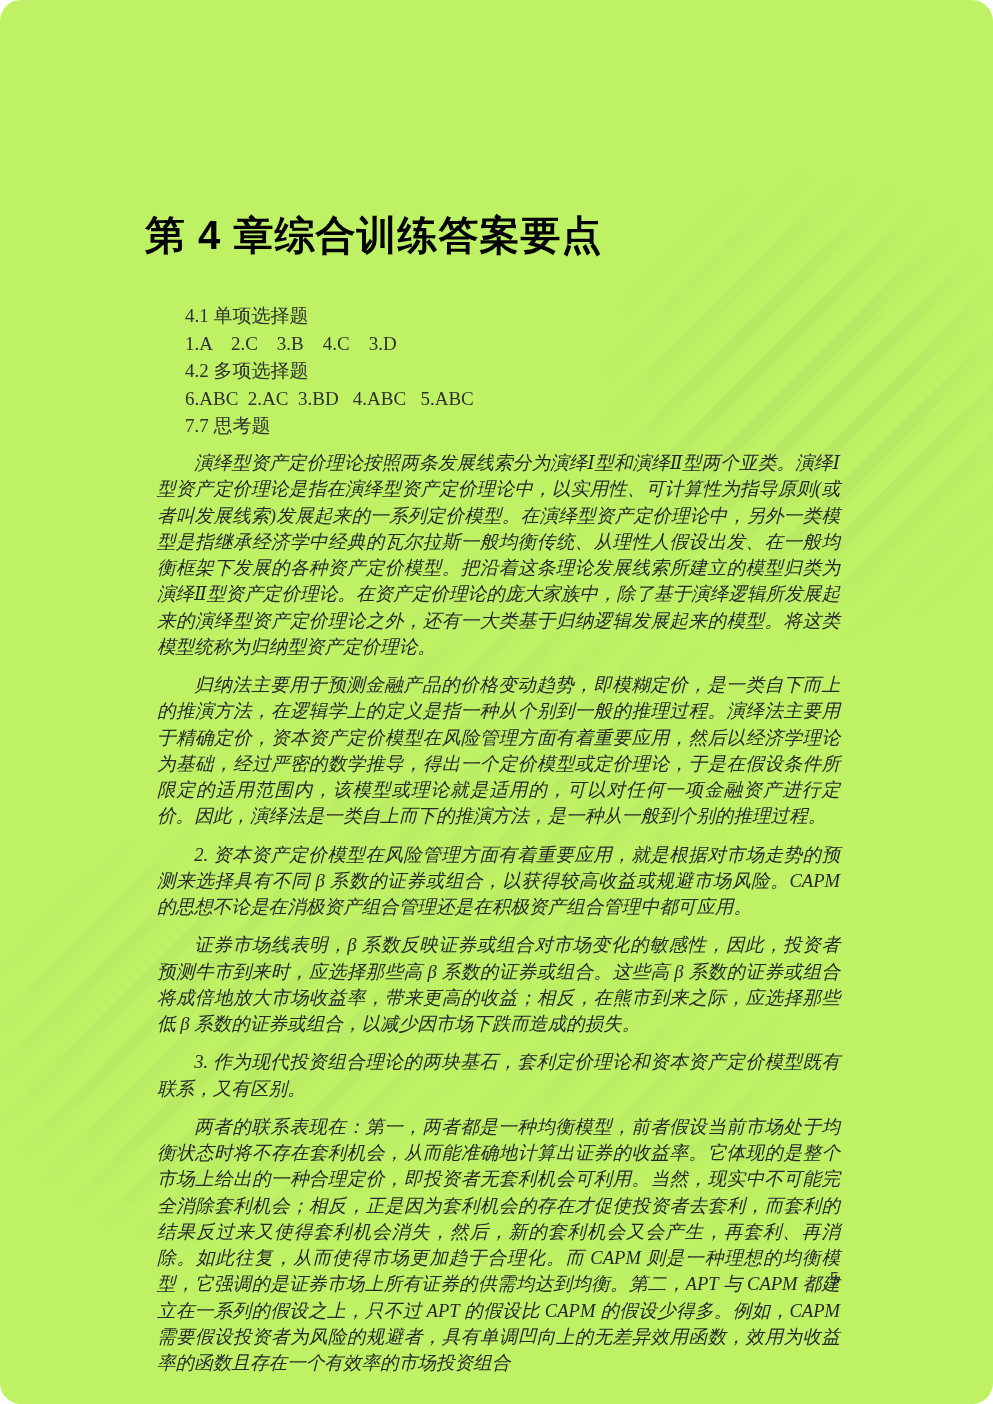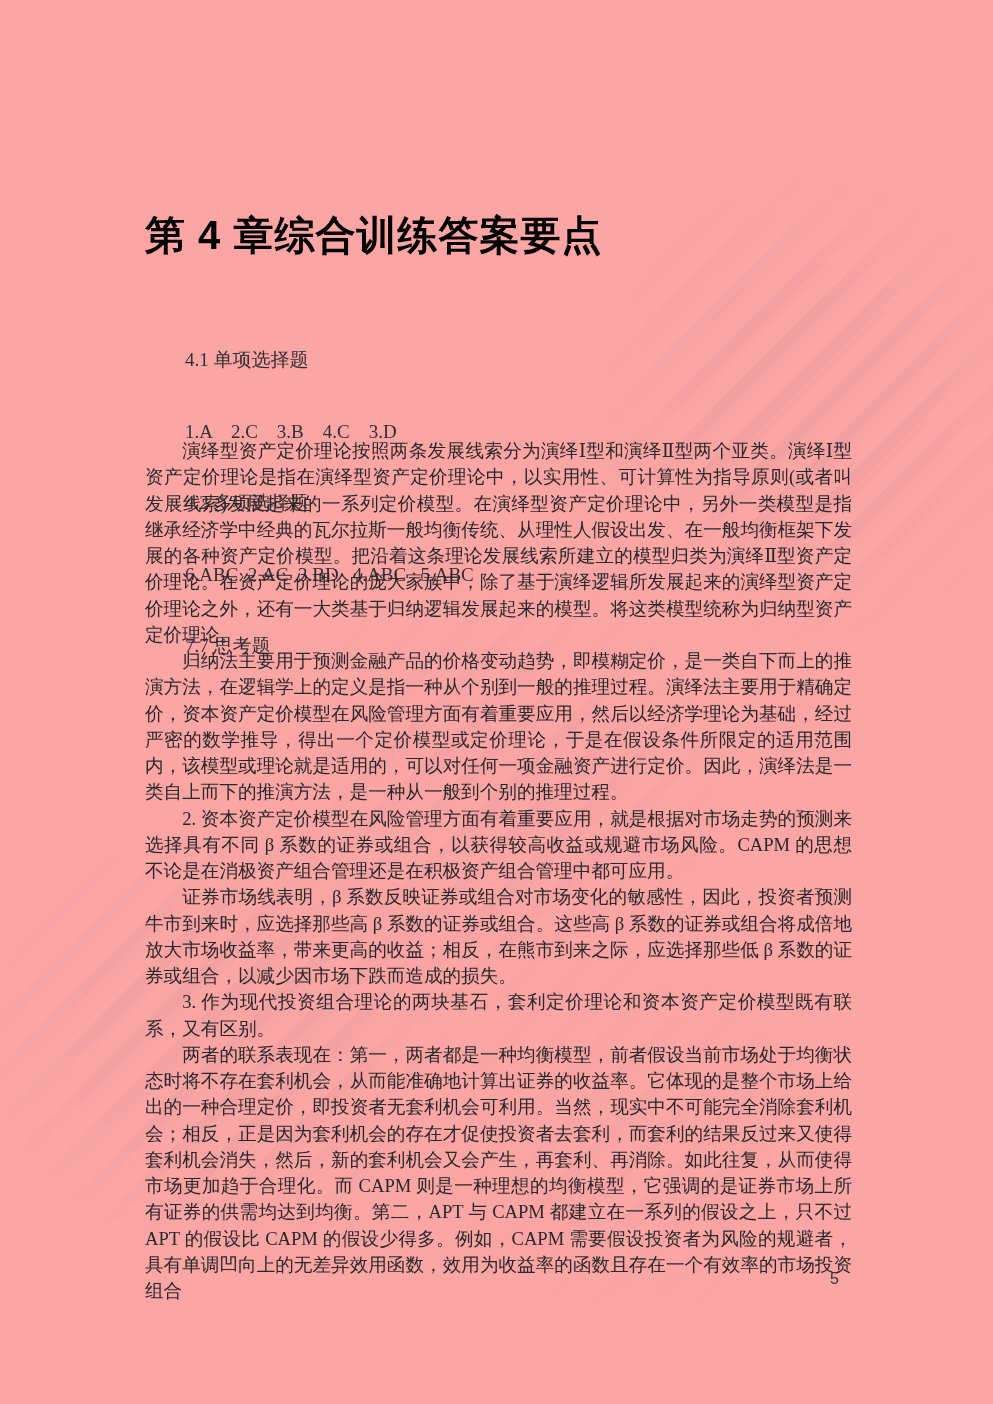--- a/index.html
+++ b/index.html
@@ -1,22 +1,23 @@
 <!DOCTYPE html>
 <html lang="zh"><head>
 <meta charset="utf-8">
 <style>
   html,body{margin:0;padding:0;background:#ffffff;}
   .page{
     position:relative;
     width:993px;height:1404px;
-    background:#fca5a5;
+    background:#bef264;
     overflow:hidden;
     font-family:"Liberation Serif","DejaVu Serif",serif;
     color:#2b2b2b;
+    border-radius:21px;
   }
   
   .wm{
     position:absolute;
     background:repeating-linear-gradient(135deg,
       rgba(70,70,100,0.05) 0 12px,
       rgba(70,70,100,0.02) 12px 20px,
       rgba(0,0,0,0) 20px 36px);
     -webkit-mask-image:radial-gradient(ellipse closest-side,#000 45%,transparent 100%);
     mask-image:radial-gradient(ellipse closest-side,#000 45%,transparent 100%);
@@ -30,28 +31,28 @@
     position:absolute;left:145px;top:212px;margin:0;
     font-family:"Liberation Sans","DejaVu Sans",sans-serif;
     font-weight:bold;font-size:40px;line-height:1.15;
     letter-spacing:1px;color:#000000;white-space:nowrap;
   }
   .answer-key{
     position:absolute;left:185px;top:302px;
     font-size:19px;line-height:27.5px;
     color:#303030;
   }
-  .ak-line{white-space:pre-wrap;margin-top:44px;}
+  .ak-line{white-space:pre-wrap;}
   .essay{
     position:absolute;left:145px;top:438px;width:707px;
     font-size:18.6px;line-height:26.25px;
     text-align:justify;text-justify:inter-ideograph;
     color:#282828;
   }
-  .essay p{margin:0;text-indent:2em;}
+  .essay p{margin:12px;text-indent:2em;font-style:italic;}
   .page-number{
     position:absolute;left:830px;top:1270px;
     font-family:"Liberation Sans","DejaVu Sans",sans-serif;
     font-size:16px;color:#333333;
   }
 </style>
 </head>
 <body>
 
 <div class="page">

